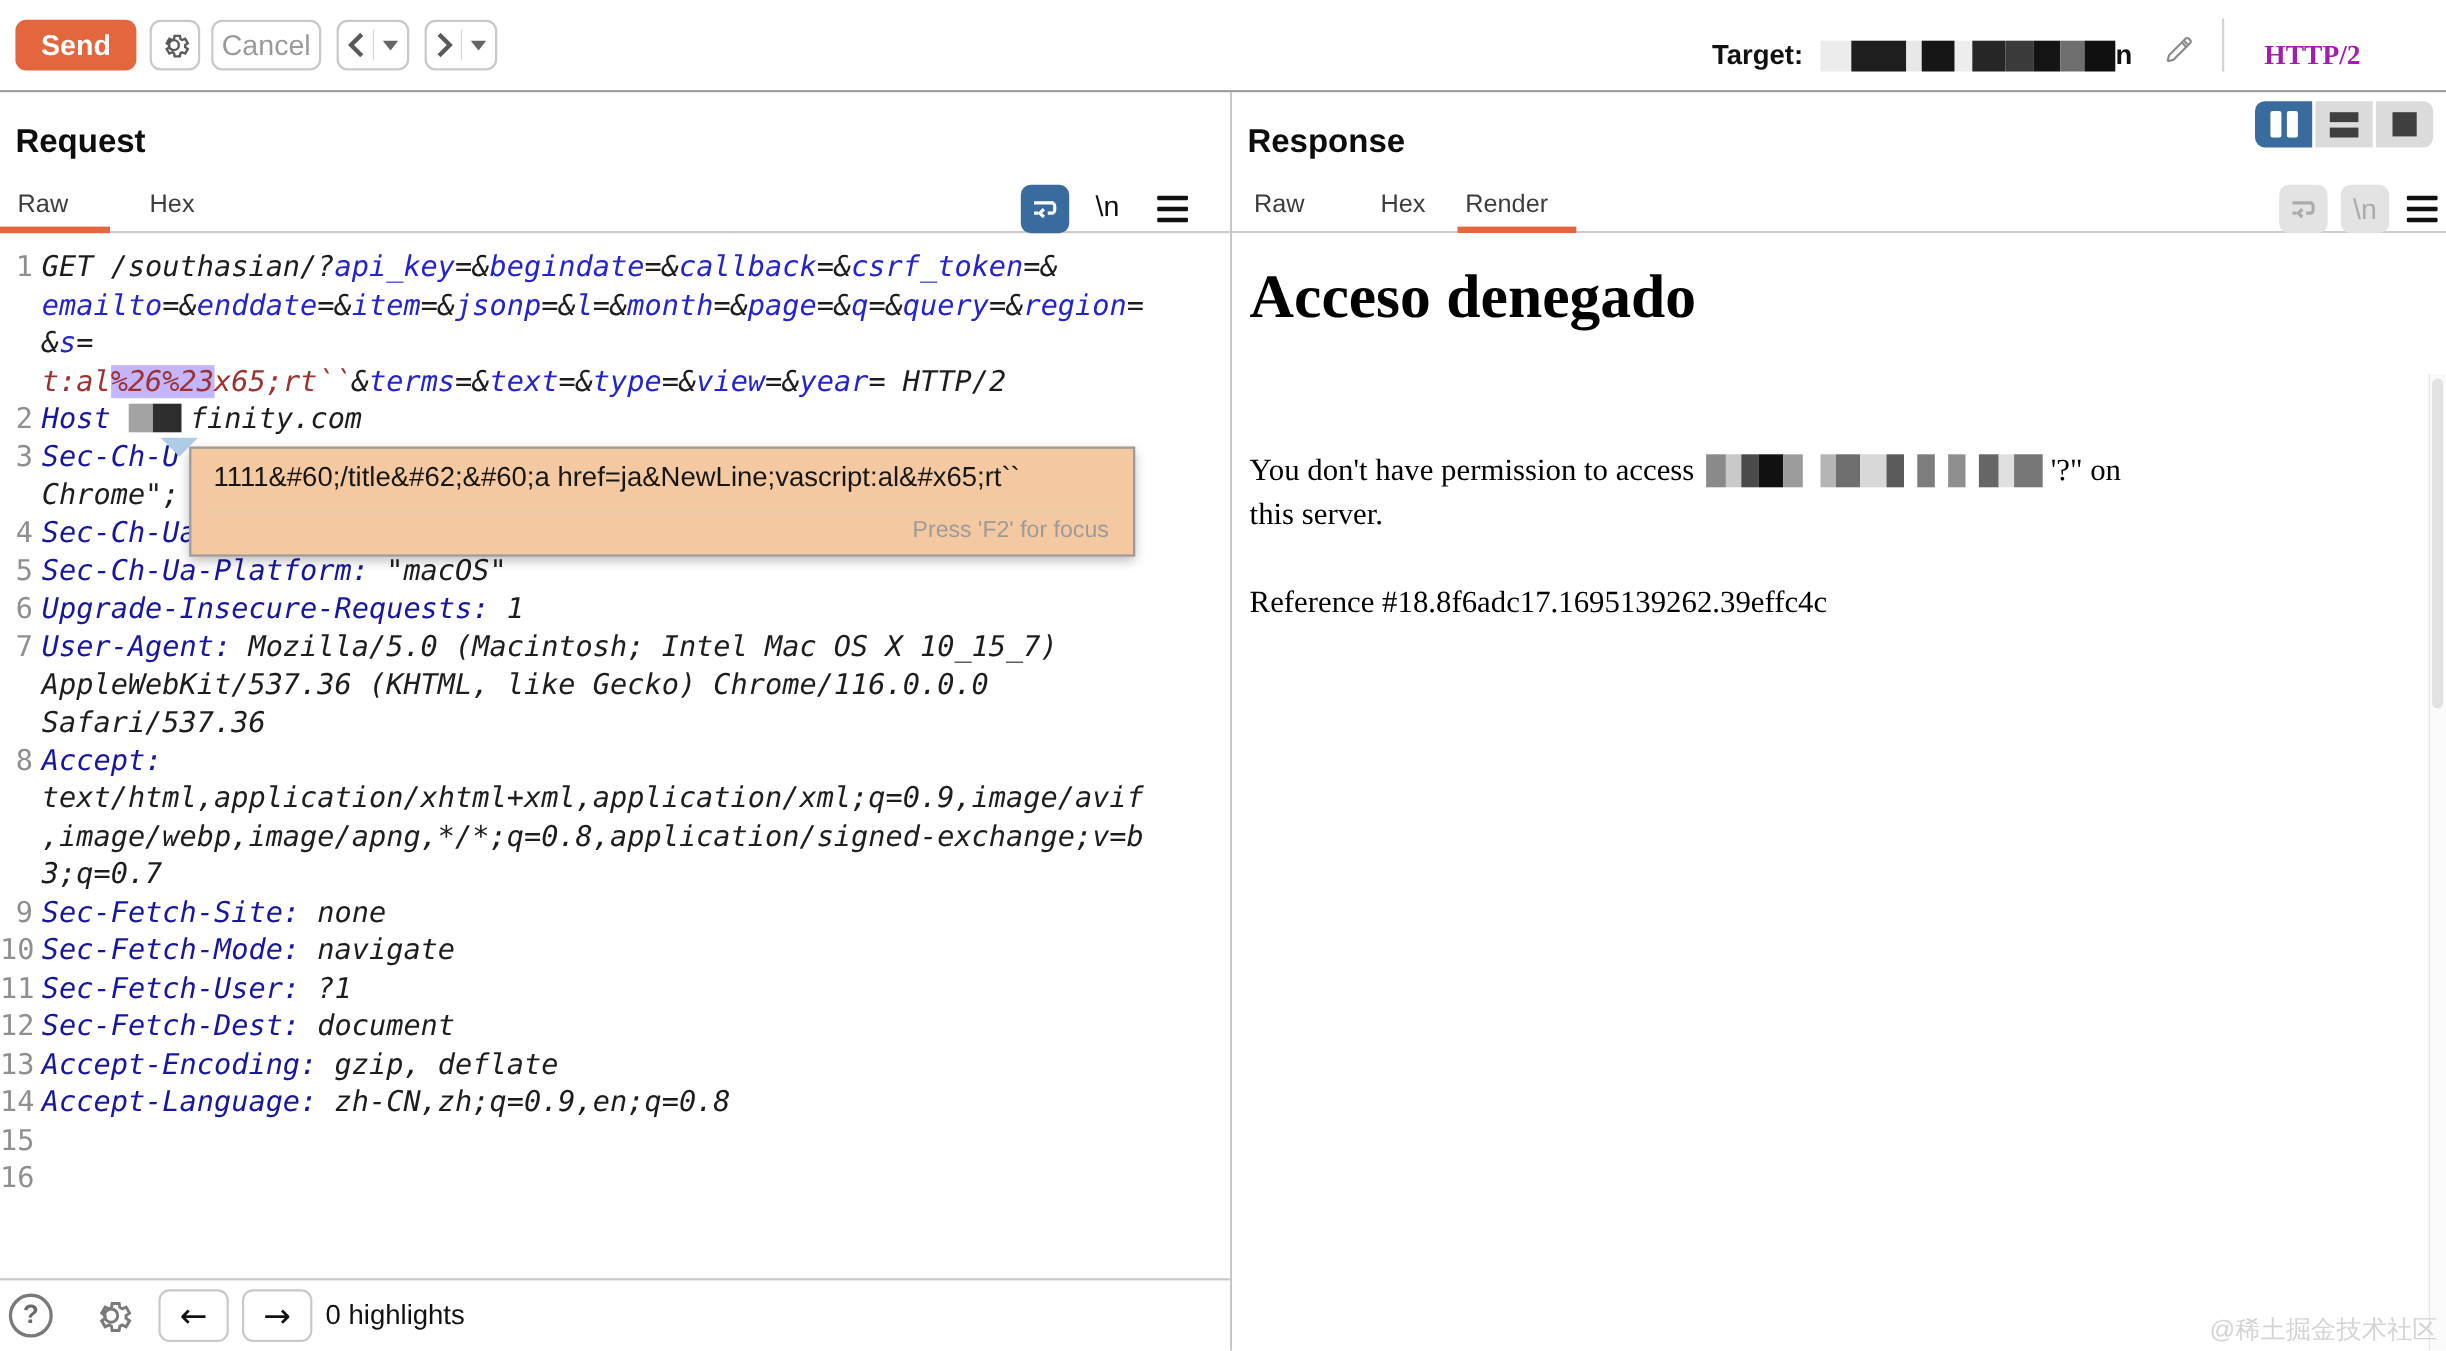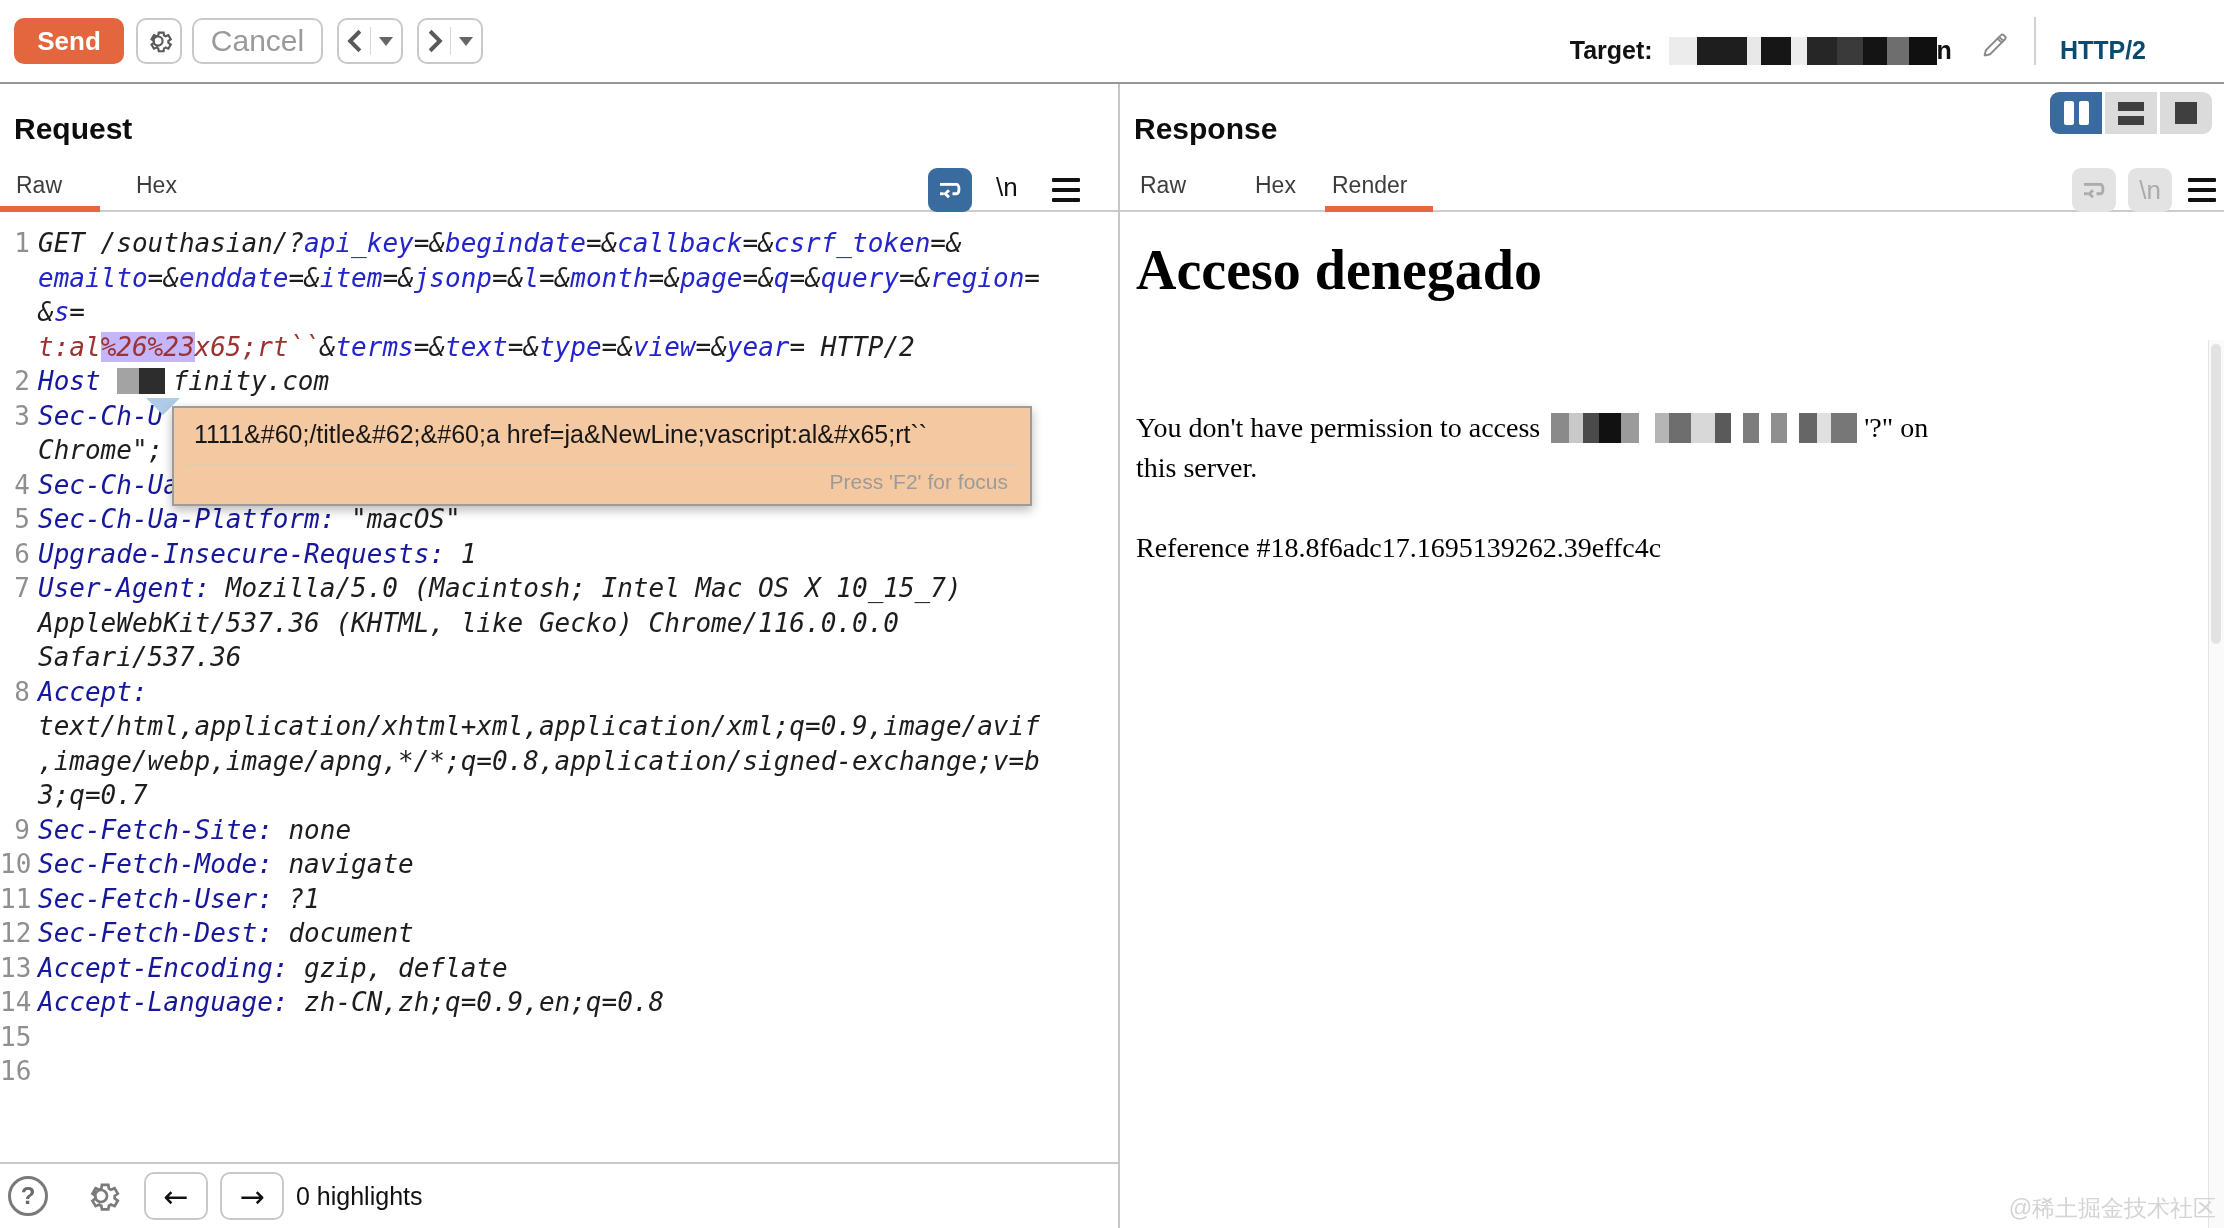--- a/index.html
+++ b/index.html
@@ -6,35 +6,35 @@
   #app{position:relative;width:2224px;height:1228px;background:#fff;overflow:hidden;
        font-family:"Liberation Sans",sans-serif;color:#1d1d1d;}
   
   #toolbar{position:absolute;left:0;top:0;width:2224px;height:82px;background:#fff;
            border-bottom:2px solid #979797;display:flex;align-items:center;}
   .btn{box-sizing:border-box;height:46px;border-radius:10px;border:2px solid #C9C9C9;
        display:flex;align-items:center;justify-content:center;background:#fff;cursor:pointer;}
   #send-btn{margin-left:14px;width:110px;background:#E3663E;border:none;color:#fff;
             font-weight:bold;font-size:26px;}
   #gear-btn{margin-left:12px;width:46px;}
-  #cancel-btn{margin-left:10px;width:131px;color:#9a9a9a;font-size:30px;}
+  #cancel-btn{margin-left:10px;width:100px;color:#9a9a9a;font-size:26px;}
   .split-btn{margin-left:14px;width:66px;padding:0;}
   .split-btn .chev{display:flex;align-items:center;justify-content:center;width:36px;}
   .split-btn .sep{width:1px;height:28px;background:#D8D8D8;}
   .caret{width:0;height:0;border-left:7px solid transparent;border-right:7px solid transparent;
          border-top:9px solid #666;margin:0 8px;}
   #target-zone{margin-left:auto;display:flex;align-items:flex-end;}
   #target-label{font-weight:bold;font-size:25px;color:#111;}
   .blockrow{display:flex;align-items:center;margin-left:16px;}
   .blockrow .rblk{height:28px;display:inline-block;}
   #target-suffix{font-weight:bold;font-size:25px;color:#111;}
   #pencil-btn{margin-left:22px;width:40px;height:40px;display:flex;align-items:center;
               justify-content:center;cursor:pointer;background:none;border:none;}
   #tb-vsep{width:2px;height:48px;background:#D2D2D2;margin-left:20px;}
-  #protocol{margin-left:24px;margin-right:78px;font-size:25px;font-weight:600;color:#0c4a6e;}
+  #protocol{margin-left:36px;margin-right:78px;font-size:25px;font-weight:600;color:#a21caf;font-family:Liberation Serif, serif;}
   
   #main{position:absolute;left:0;top:84px;width:2224px;height:1144px;display:flex;}
   #request-panel{position:relative;width:1118px;height:1144px;background:#fff;flex:none;}
   #panel-divider{width:2px;background:#C6C6C6;flex:none;}
   #response-panel{position:relative;flex:1;background:#fff;}
   .panel-title{position:absolute;left:14px;top:28px;font-size:30px;font-weight:bold;color:#0d0d0d;}
   .tabs-line{position:absolute;left:0;right:0;top:126px;height:2px;background:#CDCDCD;}
   .tab{position:absolute;top:88px;font-size:23px;color:#3d3d3d;cursor:pointer;}
   .tab-underline{position:absolute;top:122px;height:6px;background:#E8663F;}
   

